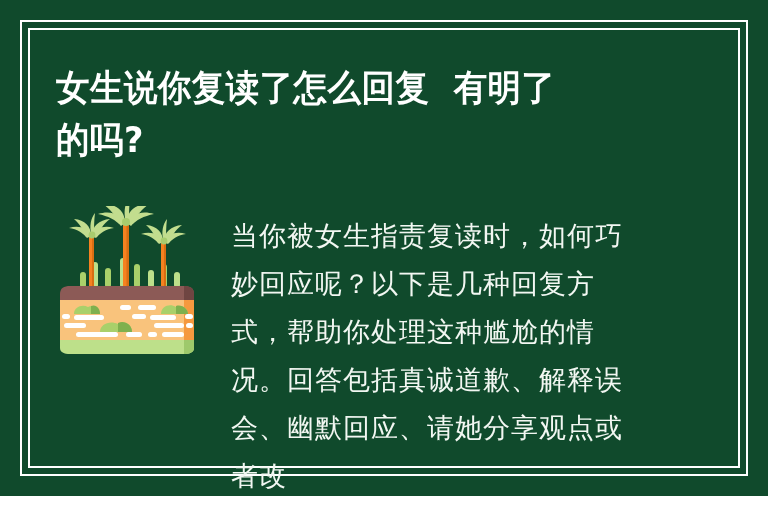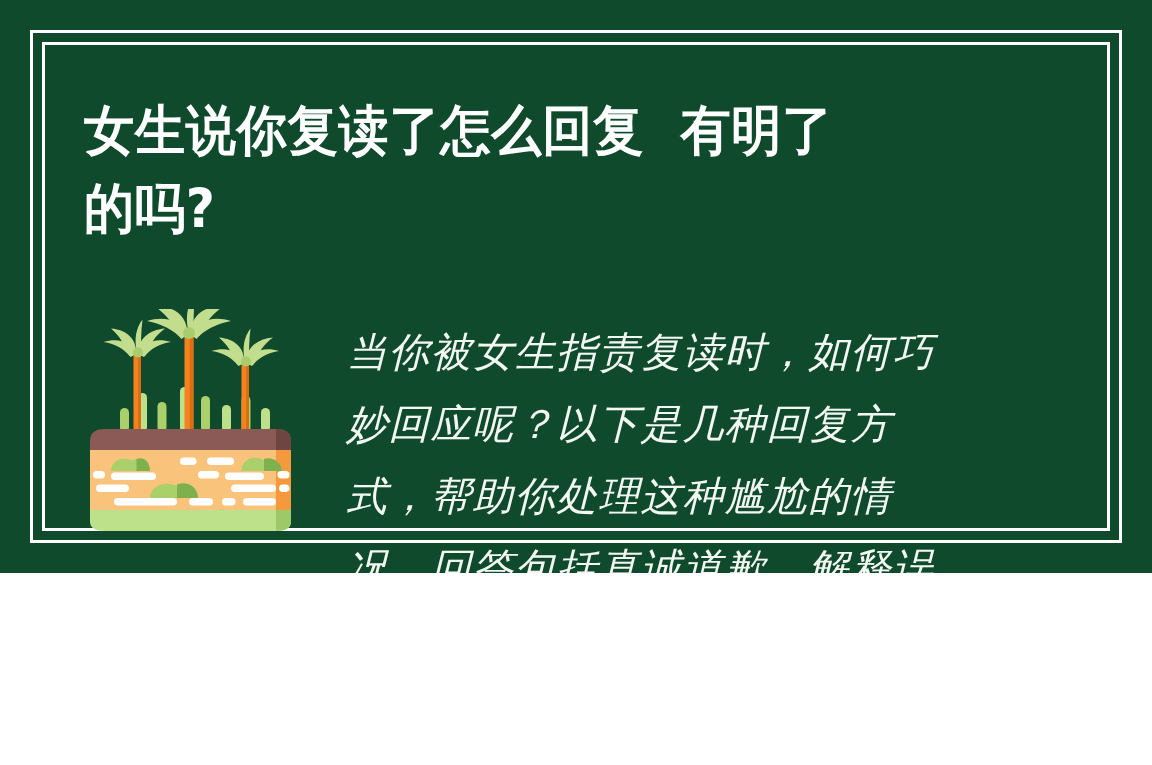--- a/index.html
+++ b/index.html
@@ -9,21 +9,21 @@
   body {
     width: 768px;
     height: 510px;
     overflow: hidden;
     font-family: "Liberation Sans", sans-serif;
   }
 
   #poster {
     position: relative;
     width: 768px;
-    height: 382px;
+    height: 496px;
     background: #104a2c;
     overflow: hidden;
   }
 
   
   .frame-outer {
     position: absolute;
     left: 20px;
     top: 20px;
     right: 20px;
@@ -65,21 +65,20 @@
     position: absolute;
     left: 231px;
     top: 212px;
     width: 412px;
     color: #f2f7f2;
     font-family: "DejaVu Serif", "Liberation Serif", serif;
     font-size: 27px;
     line-height: 48px;
     letter-spacing: 1px;
     white-space: pre-wrap;
-    font-style: italic;
   }
 
   
   .illustration {
     position: absolute;
     left: 58px;
     top: 206px;
     width: 144px;
     height: 150px;
   }

